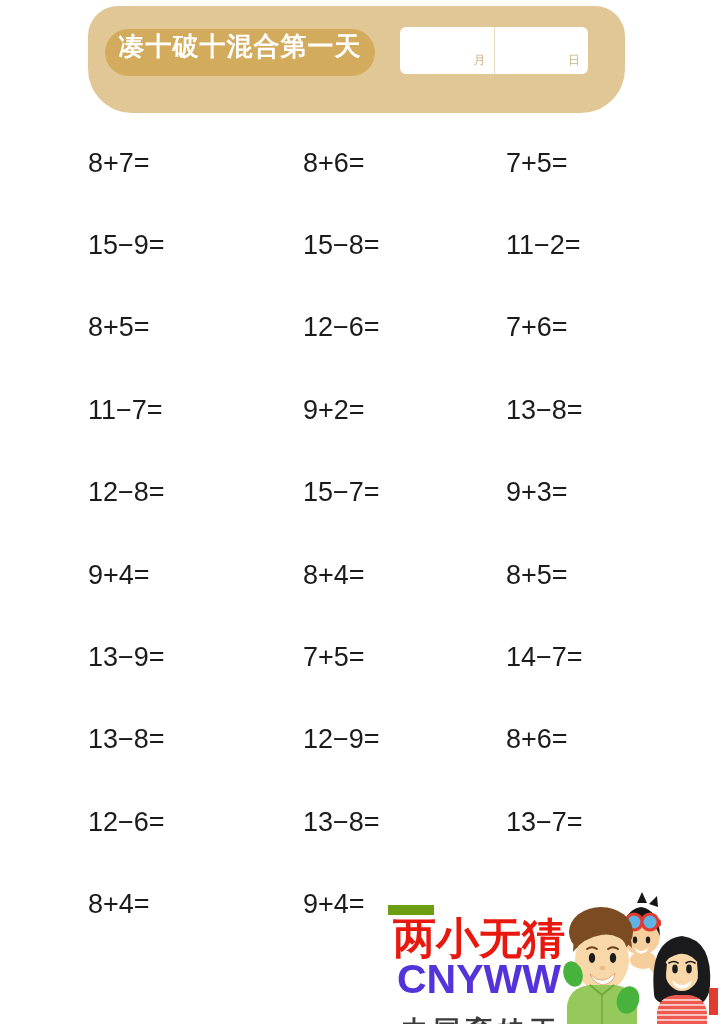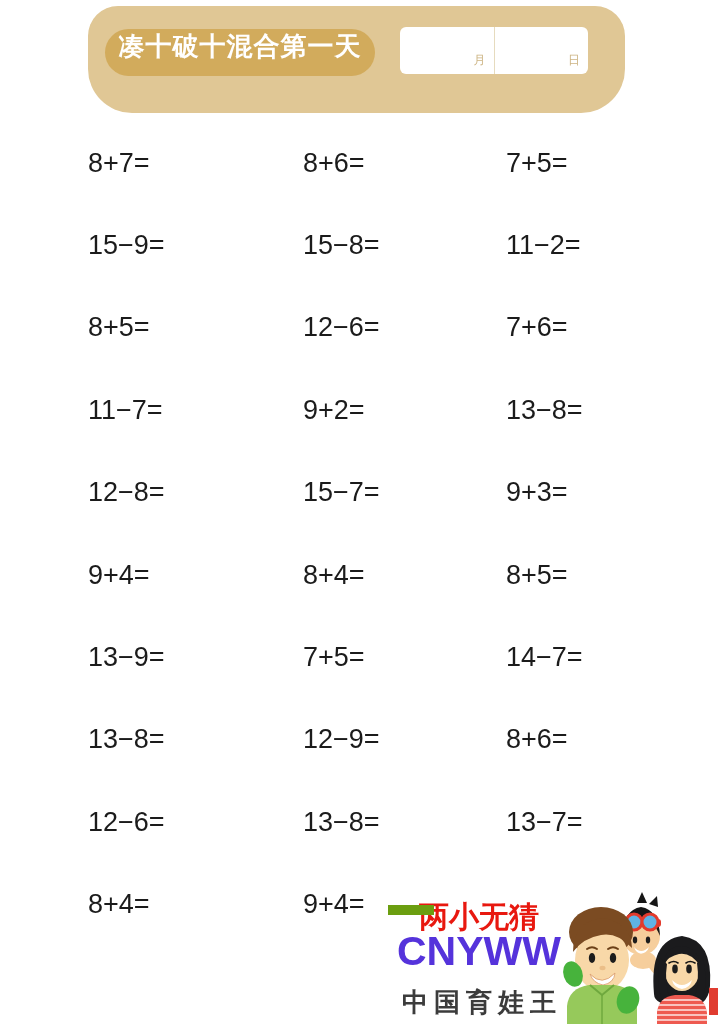--- a/index.html
+++ b/index.html
@@ -79,22 +79,22 @@
     text-align: center;
     z-index: 5;
   }
   .wm-bar {
     position: absolute;
     left: 8px; top: 4px;
     width: 46px; height: 10px;
     background: var(--wm-green, #6B9E10);
   }
   .wm-red {
-    margin-top: 1px;
-    font-size: 30px;
+    margin-top: 16px;
+    font-size: 43px;
     font-weight: bold;
     line-height: 1.0;
     color: var(--wm-red, #E8180F);
     white-space: nowrap;
     text-align: center;
   }
   .wm-blue {
     font-size: 41px;
     font-weight: bold;
     line-height: 0.95;

